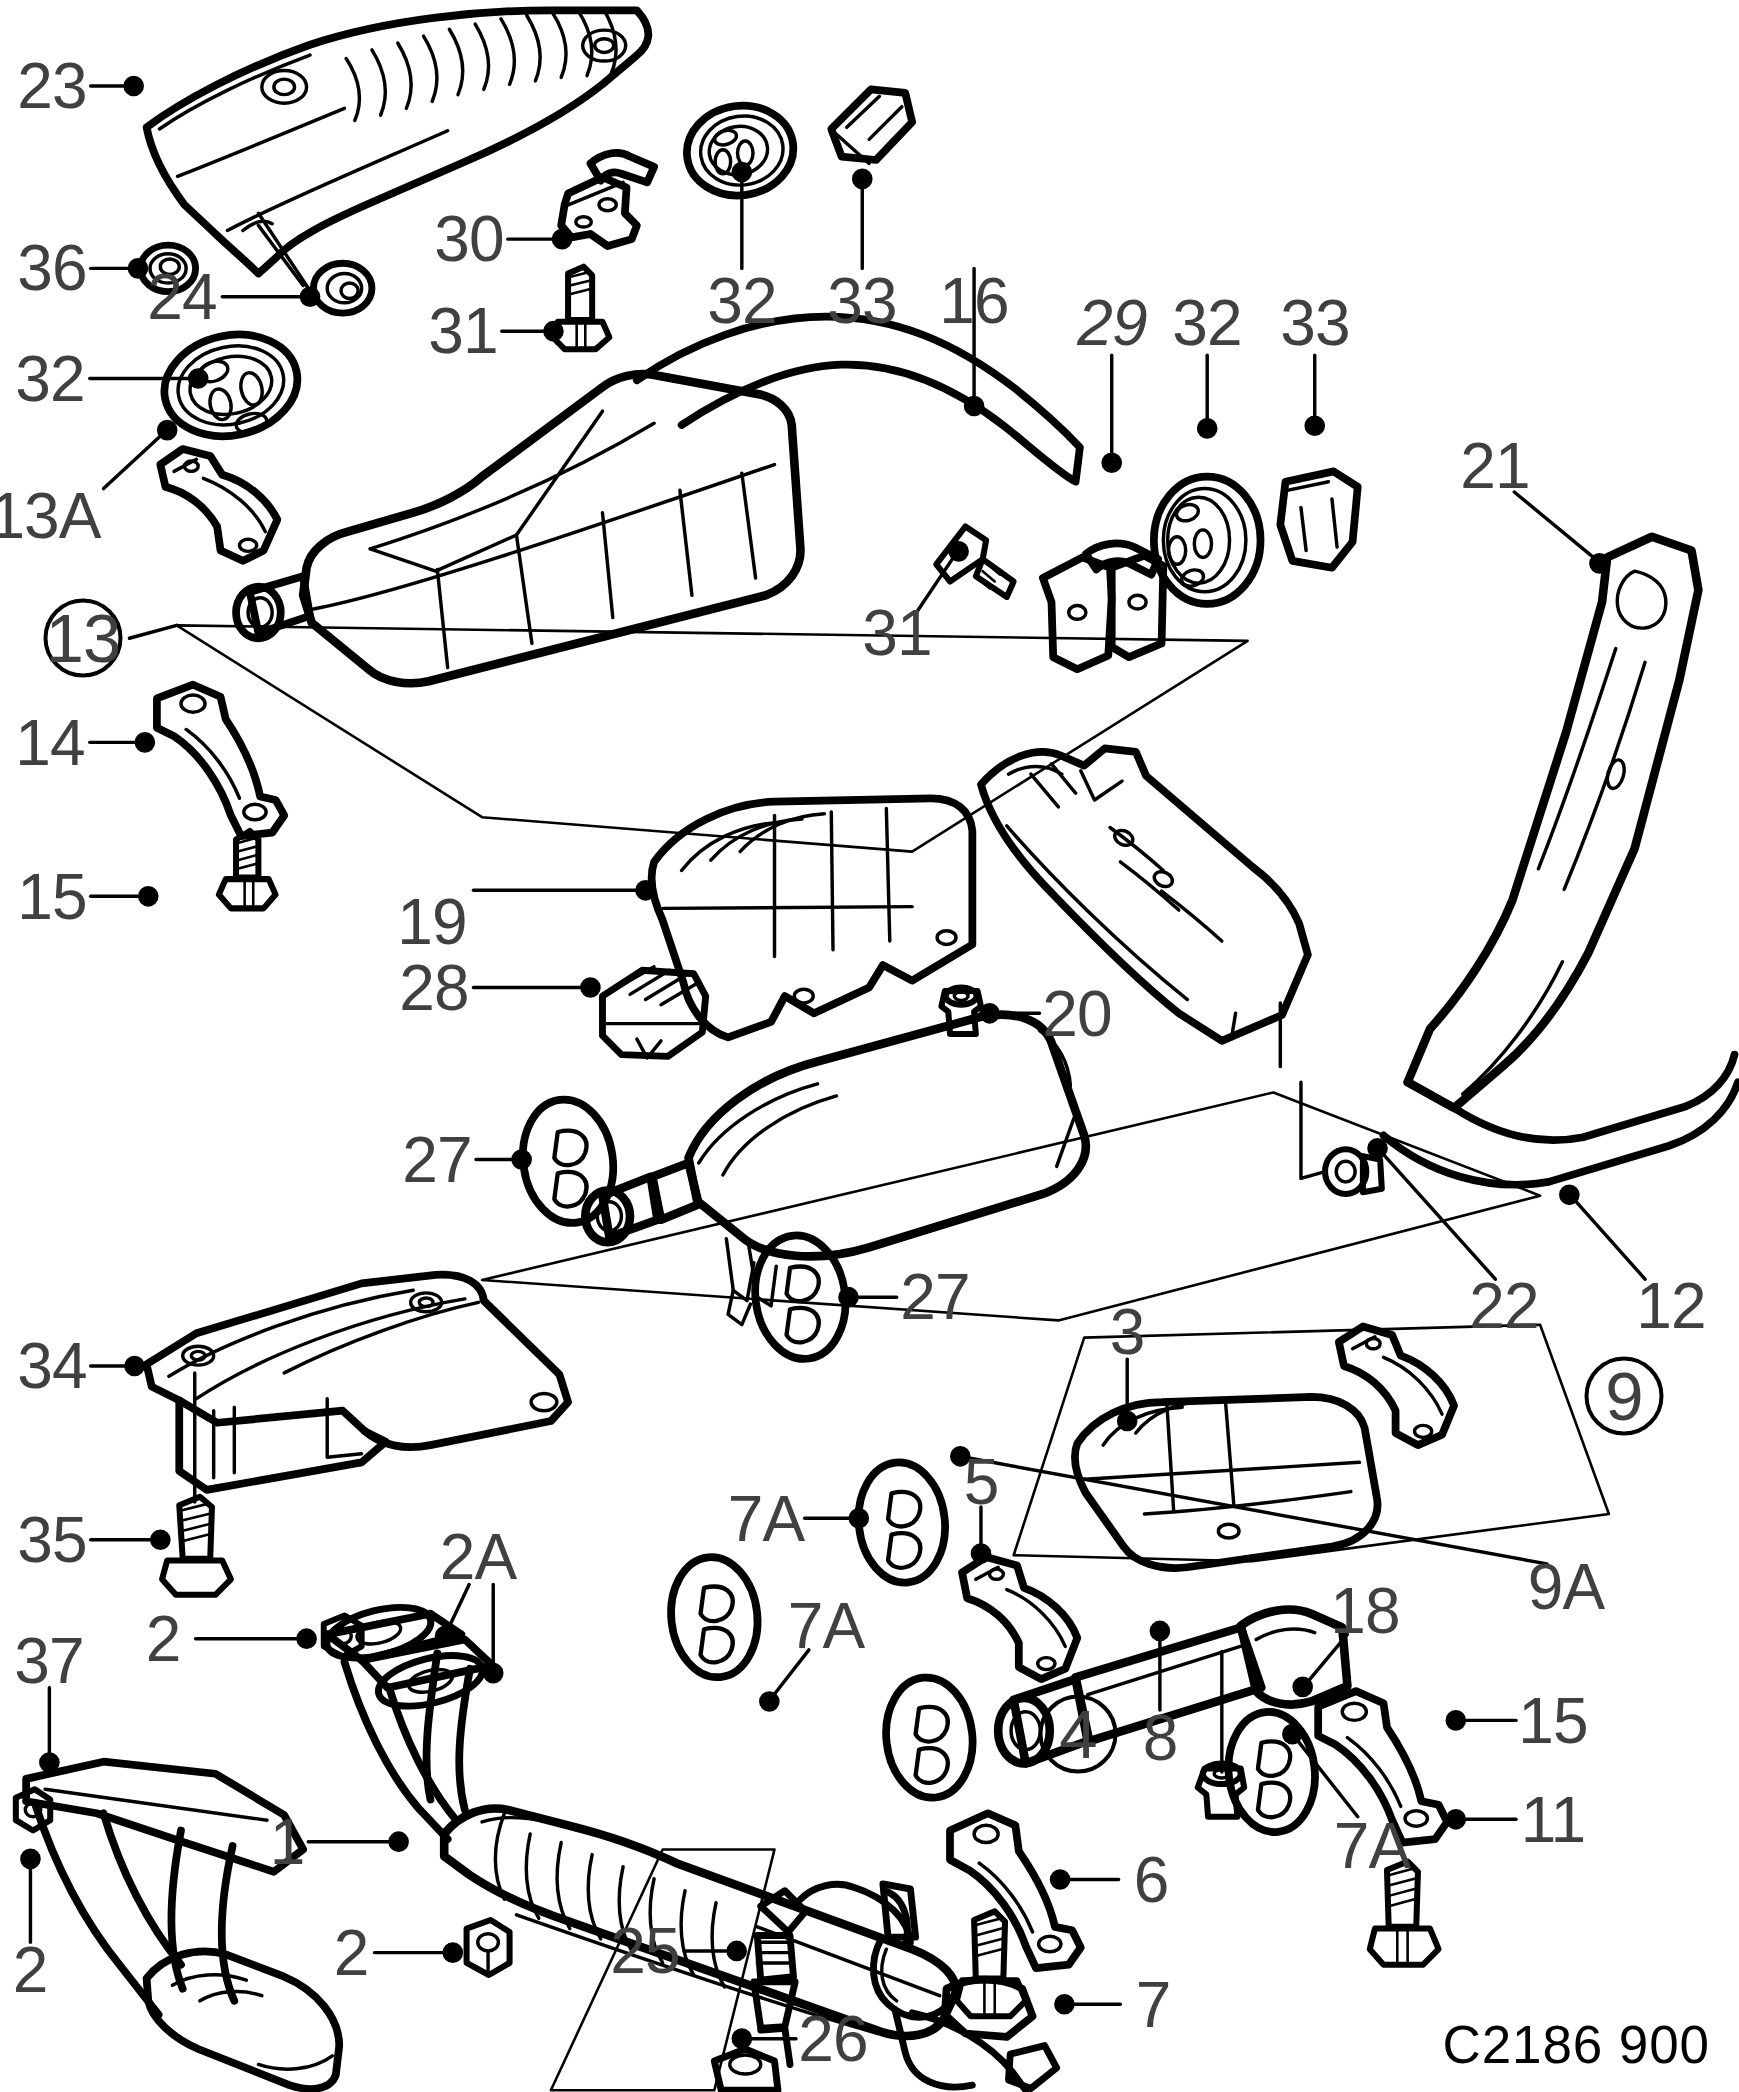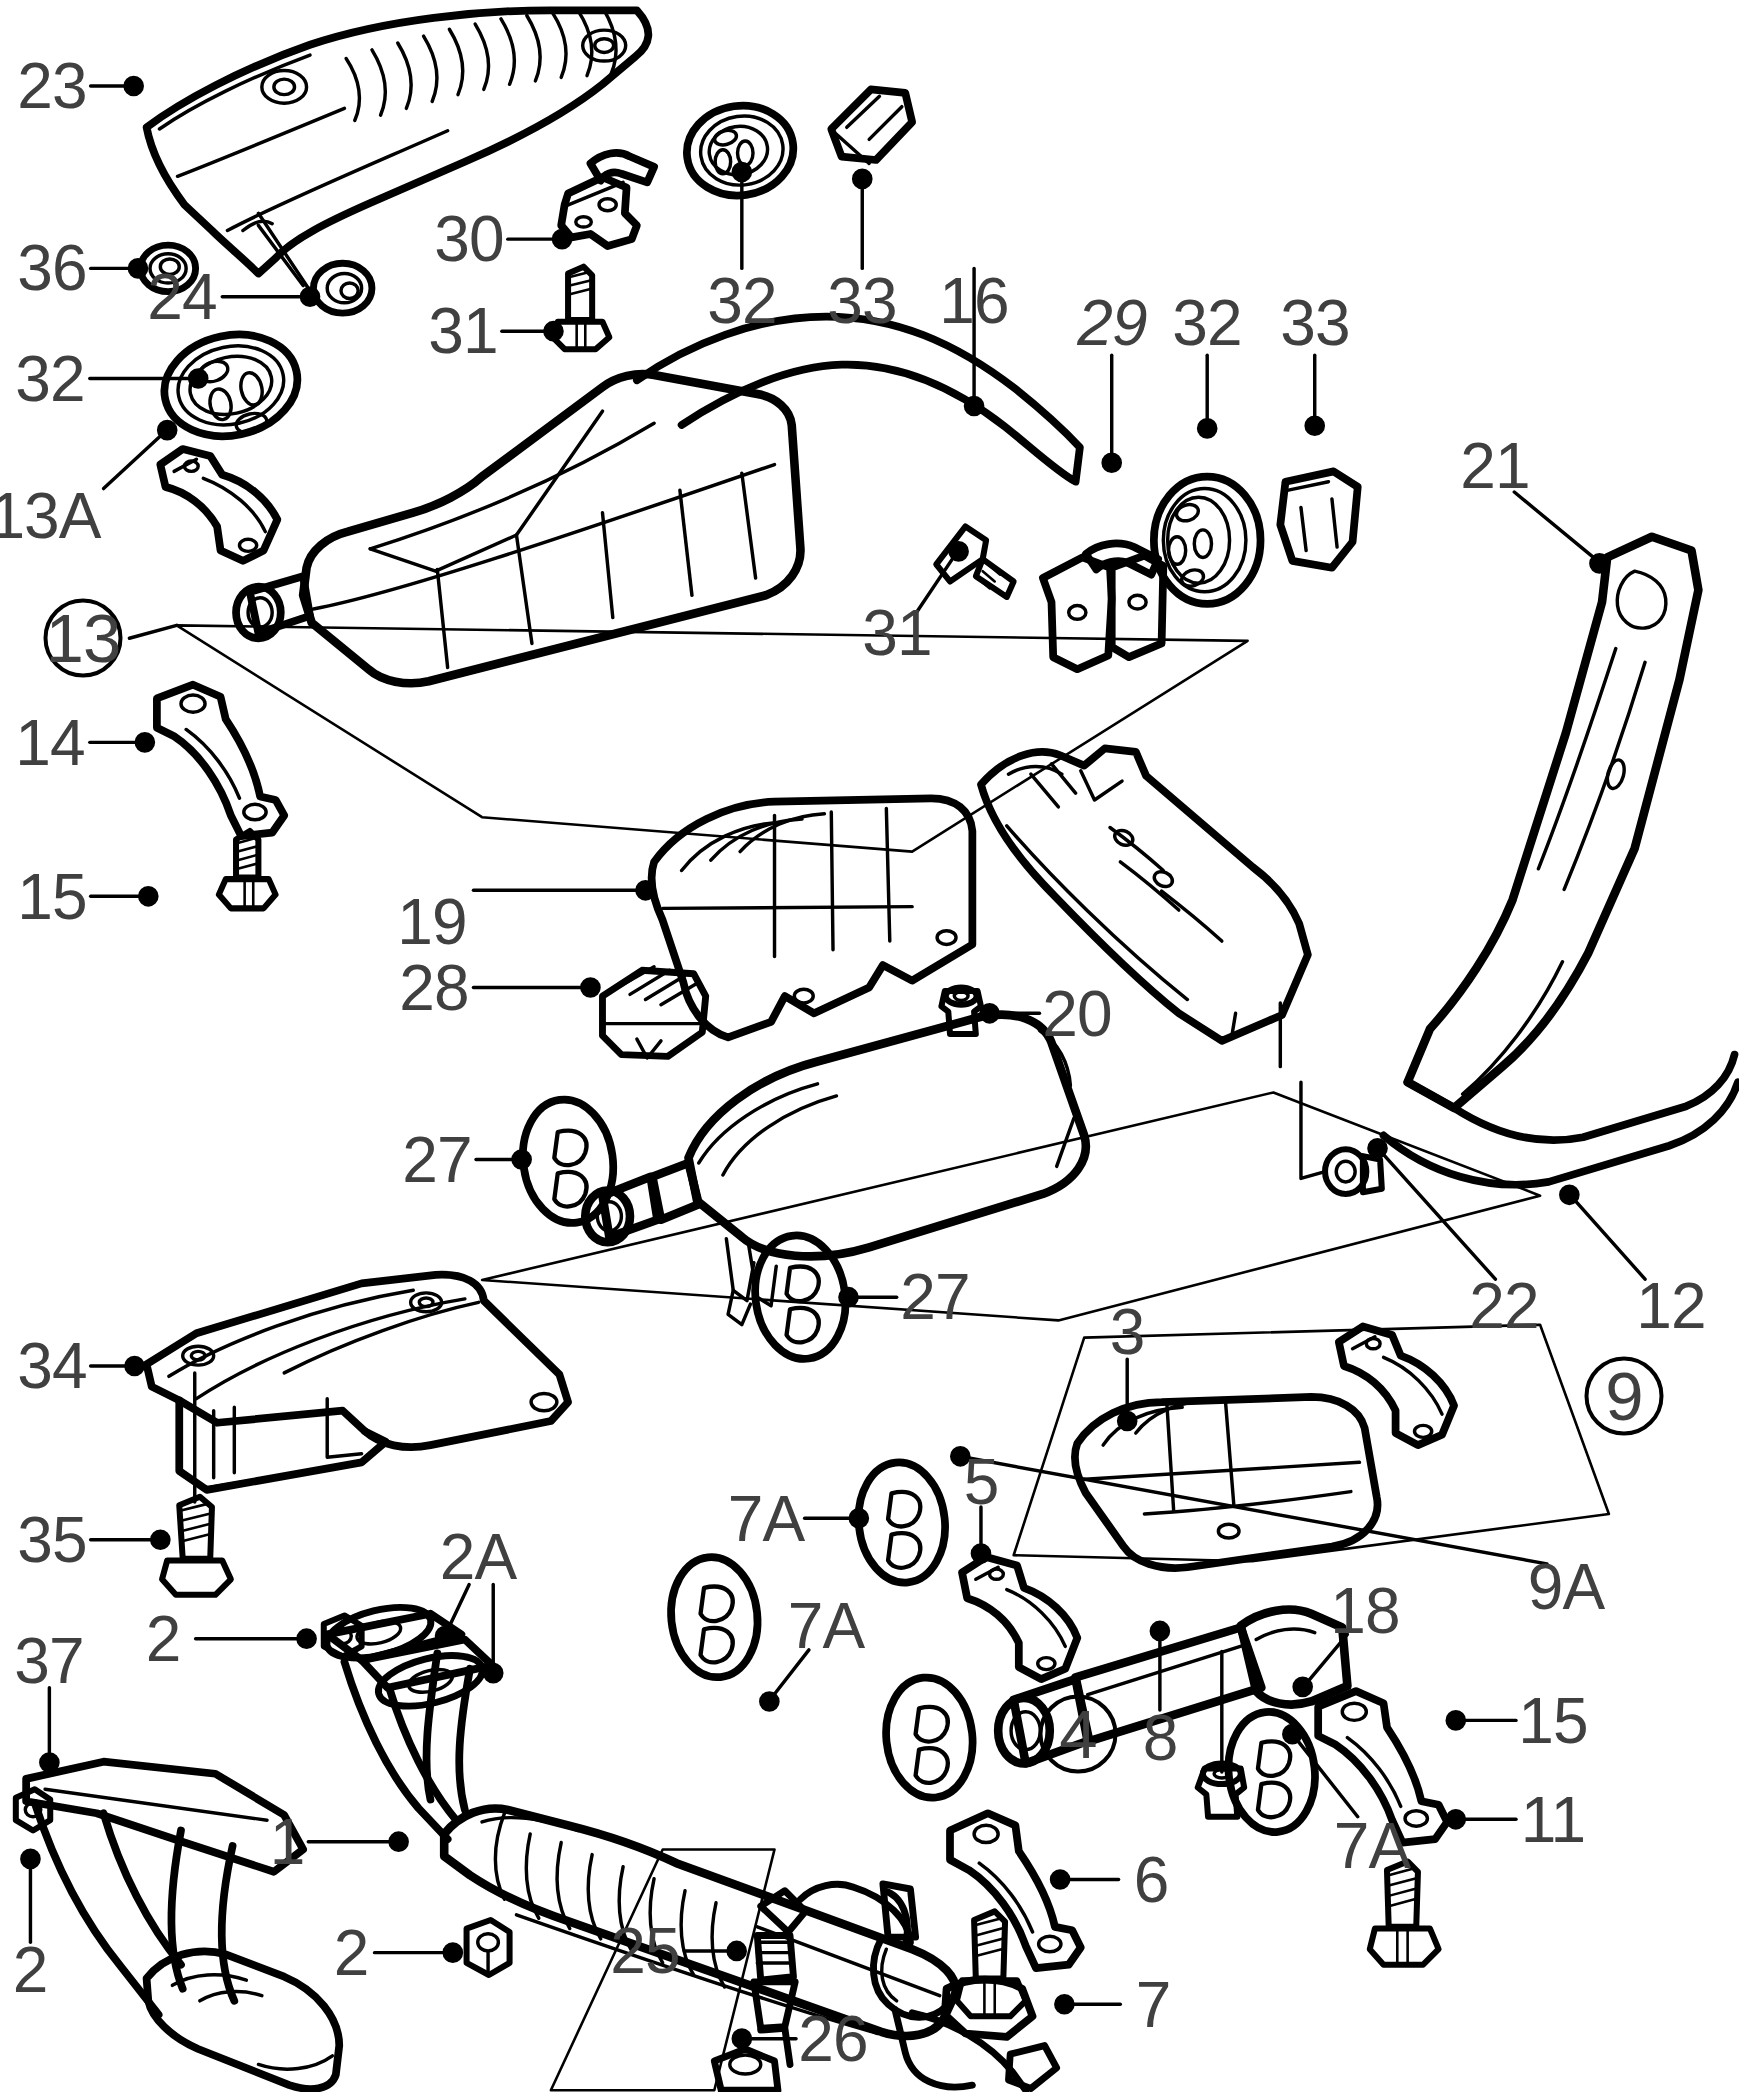--- a/index.html
+++ b/index.html
@@ -843,15 +843,16 @@
       <div class="lbl" style="left: 1372px; top: 1846px;">7A</div>
       <div class="lbl" style="left: 287px; top: 1842px;">1</div>
       <div class="lbl" style="left: 1151px; top: 1880px;">6</div>
       <div class="lbl" style="left: 351px; top: 1953px;">2</div>
       <div class="lbl" style="left: 645px; top: 1951px;">25</div>
       <div class="lbl" style="left: 1153px; top: 2005px;">7</div>
       <div class="lbl" style="left: 30px; top: 1970px;">2</div>
       <div class="lbl" style="left: 833px; top: 2039px;">26</div>
     </div>
 
+  <div class="caption" style="left:1710px;top:2044px;">C2186 900</div>
 
 </div>
 
 
 </body></html>

